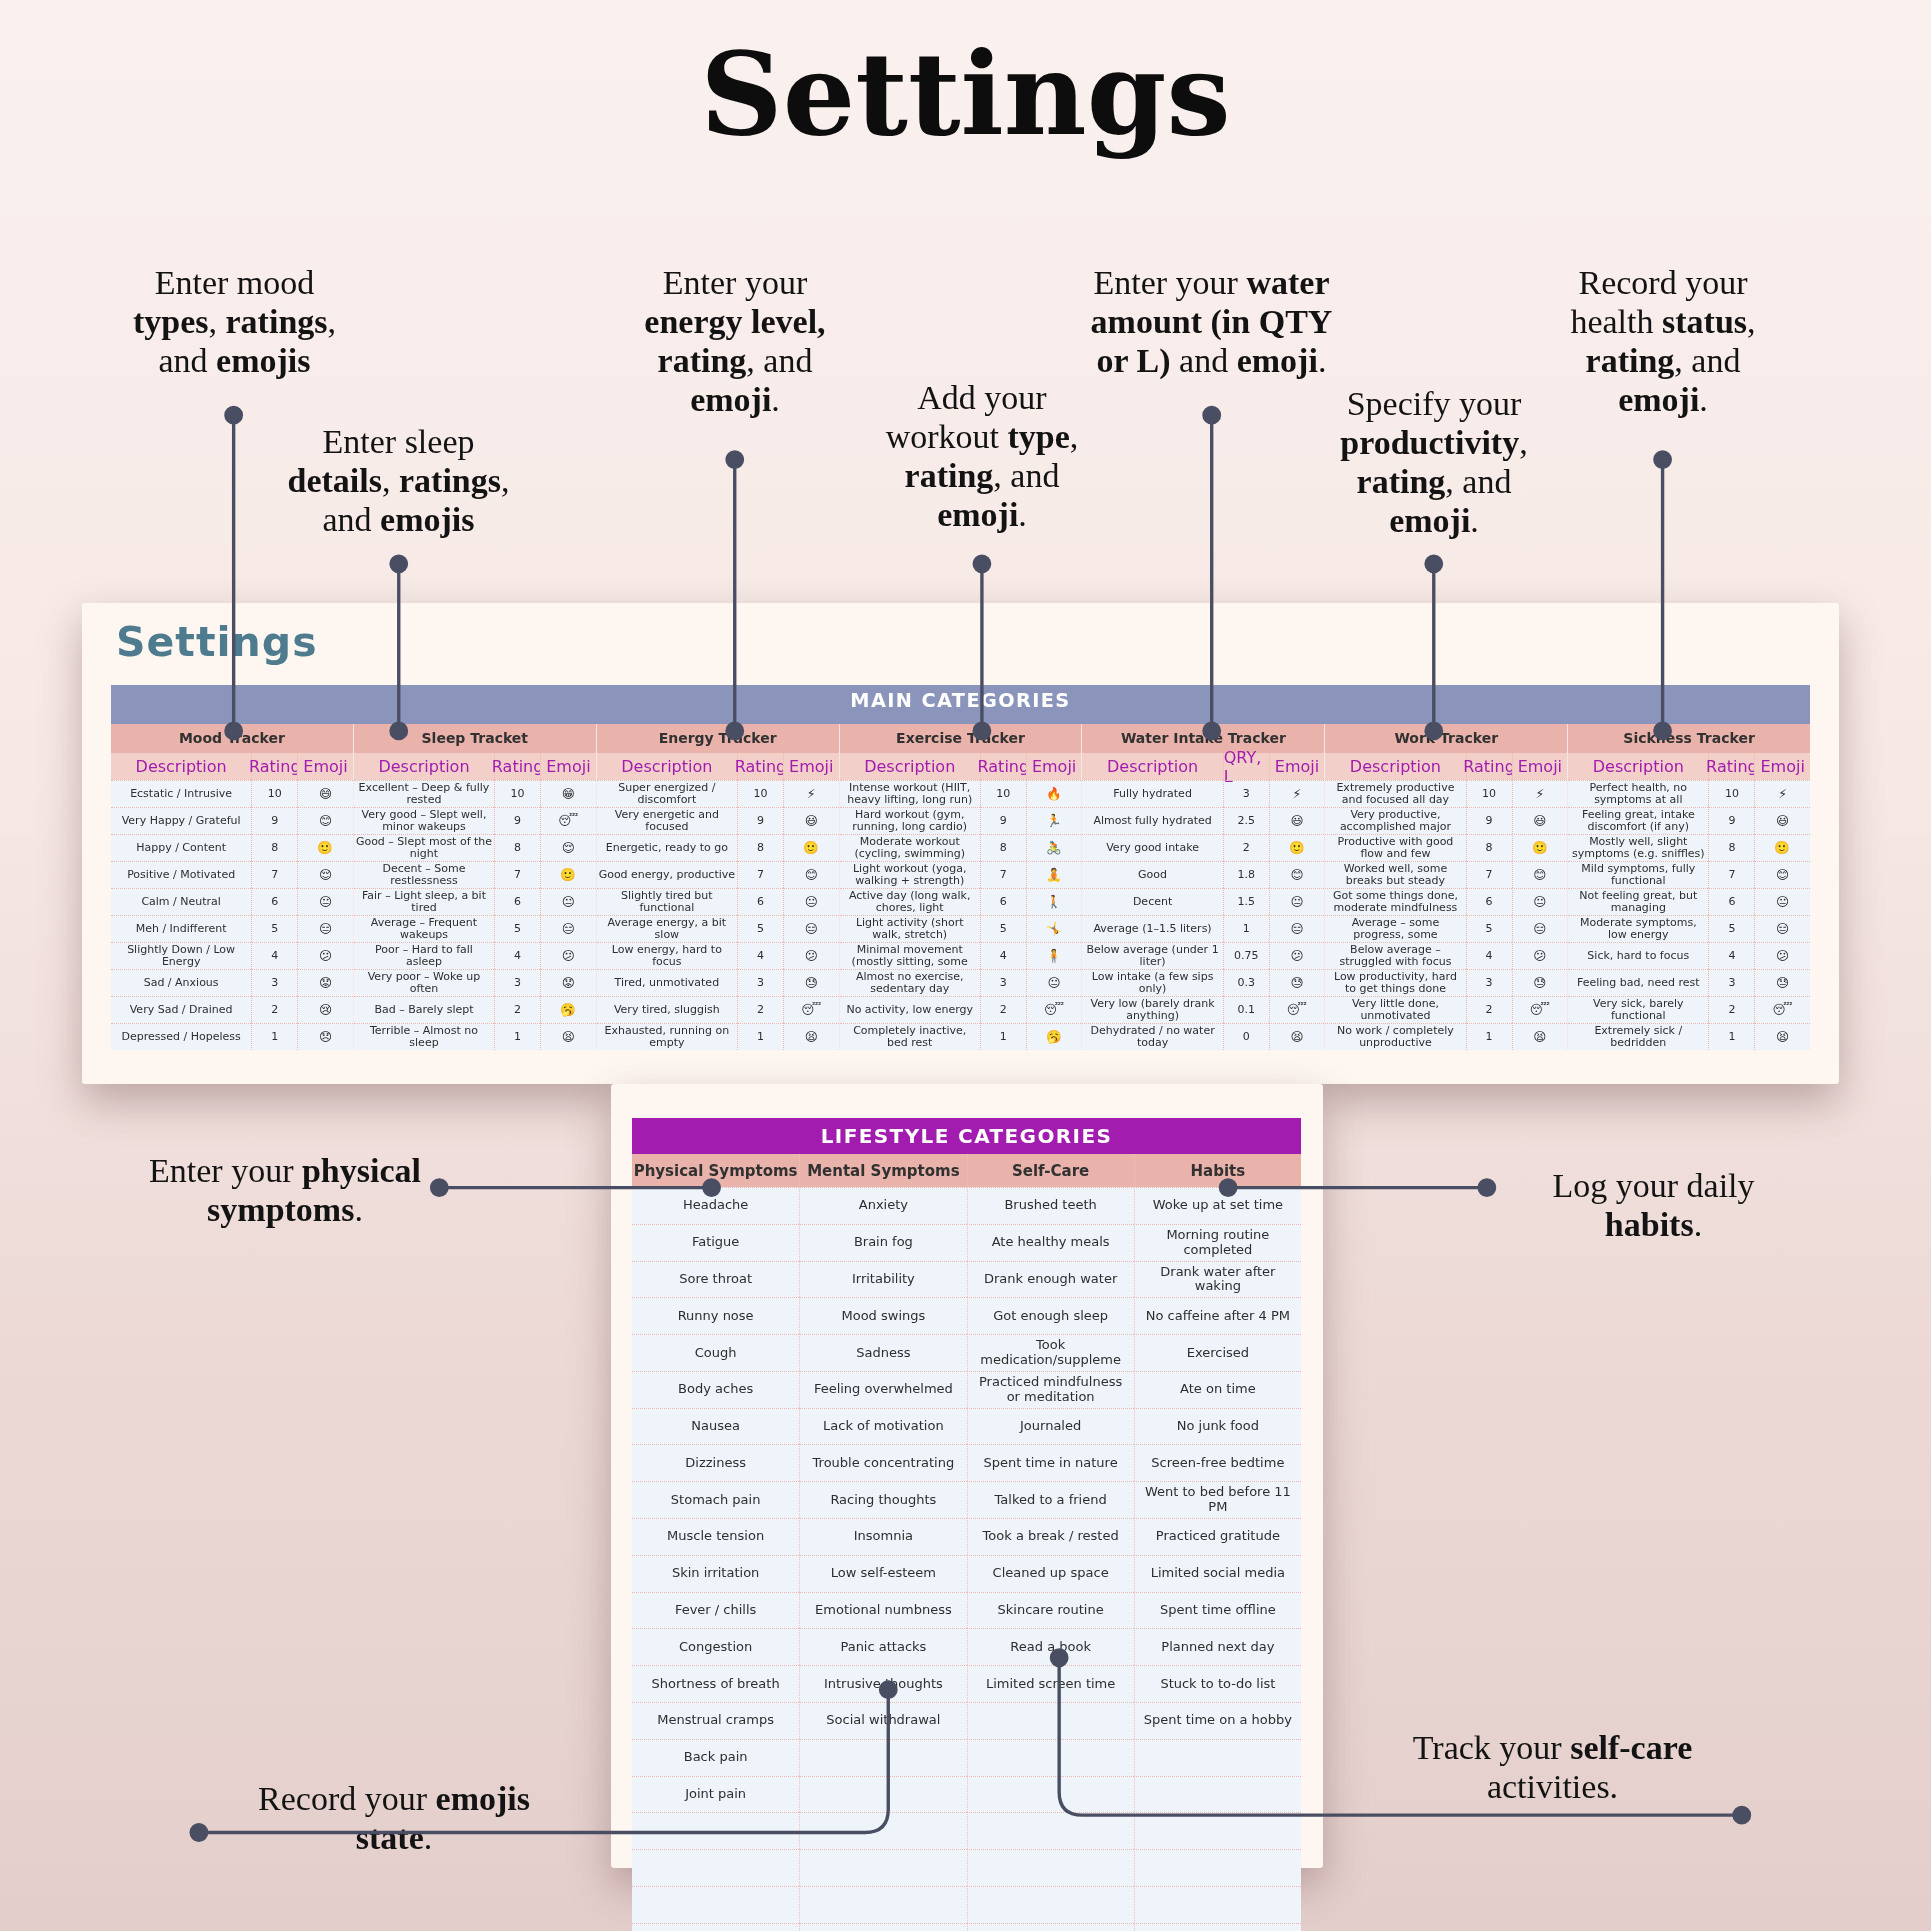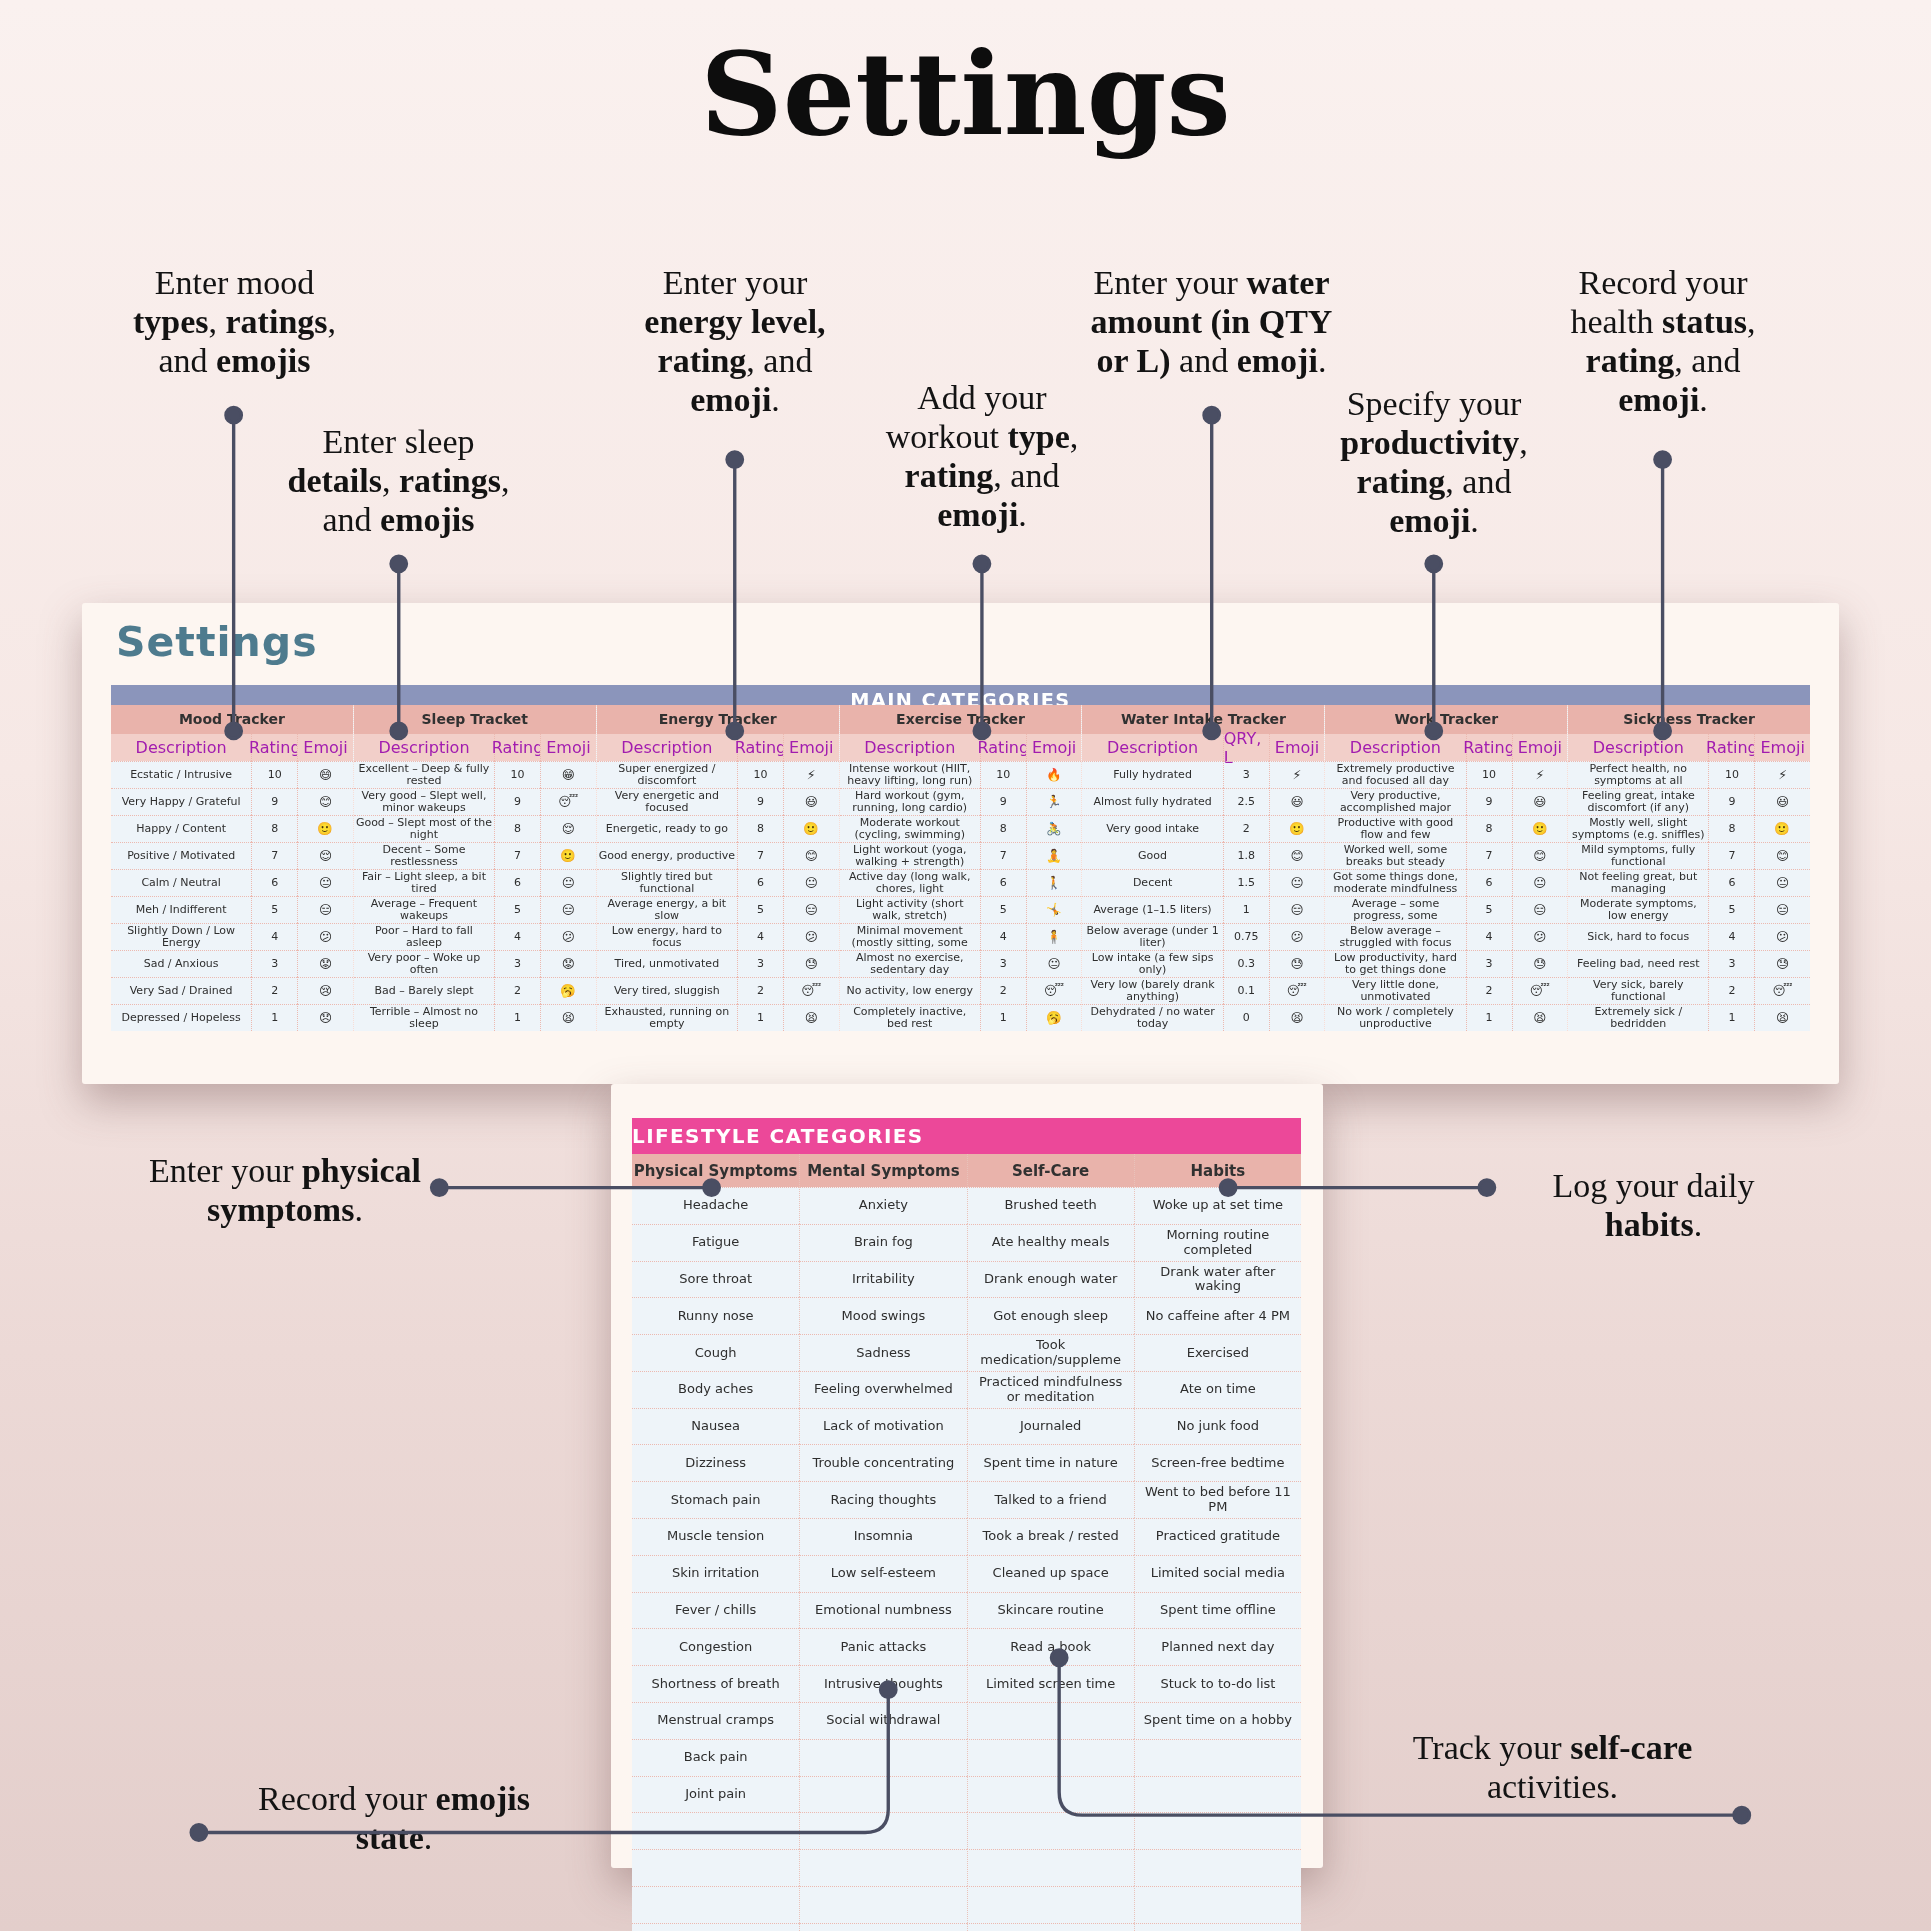--- a/index.html
+++ b/index.html
@@ -22,21 +22,21 @@
     box-shadow:0 17.4px 41px rgba(105,72,72,.38);
   }
   .main-card{left:82px;top:603px;width:1757px;height:481px;z-index:2}
   .sheet-heading{
     position:absolute;left:34px;top:15.4px;font-size:41px;font-weight:700;
     color:#4e7b8e;letter-spacing:1px;
   }
   .main-table{position:absolute;left:29px;top:82px;width:1699px}
   .banner{
     background:#8b95bb;color:#ffffff;font-weight:700;font-size:19.3px;letter-spacing:1.4px;
-    text-align:center;height:20px;line-height:32px;
+    text-align:center;height:39px;line-height:32px;
   }
   .trackers{display:flex;background:#eef4f9}
   .tracker{flex:1 1 0;min-width:0}
   .tracker + .tracker{border-left:1px dotted #f8ddd6}
   .tracker-name{
     background:#e9b3ab;height:29px;line-height:29px;text-align:center;
     font-weight:700;font-size:14px;color:#313131;
   }
   .tgrid{display:grid;grid-template-columns:58% 19% 23%;grid-auto-rows:27px}
   .tgrid .th{
@@ -46,22 +46,22 @@
   .tgrid .td{
     font-size:11px;line-height:1.12;color:#2e2e2e;padding:0 1.9px;
     display:flex;align-items:center;justify-content:center;text-align:center;
     overflow:hidden;border-top:1px dotted #ecb9b0;
   }
   .tgrid > :nth-child(3n+2),.tgrid > :nth-child(3n){border-left:1px dotted #ecb9b0}
   .tgrid .emo{font-size:12.6px}
   .life-card{left:611px;top:1084px;width:712px;height:784px;z-index:3}
   .life-table{position:absolute;left:21px;top:34px;width:669px}
   .life-banner{
-    background:#ec4899;color:#fff;font-weight:700;font-size:20px;letter-spacing:1.4px;
-    height:36px;line-height:36px;
+    background:#a21caf;color:#fff;font-weight:700;font-size:20px;letter-spacing:1.4px;
+    text-align:center;height:36px;line-height:36px;
   }
   .lgrid{display:grid;grid-template-columns:repeat(4,1fr);background:#eef4f9}
   .lgrid .lth{
     background:#e9b3ab;font-weight:700;font-size:15px;color:#313131;height:33px;
     display:flex;align-items:center;justify-content:center;
   }
   .lgrid .ltd{
     font-size:13px;line-height:1.15;color:#2e2e2e;min-height:30px;padding:2.9px 3.9px;
     display:flex;align-items:center;justify-content:center;text-align:center;
     border-top:1px dotted #ecb9b0;

